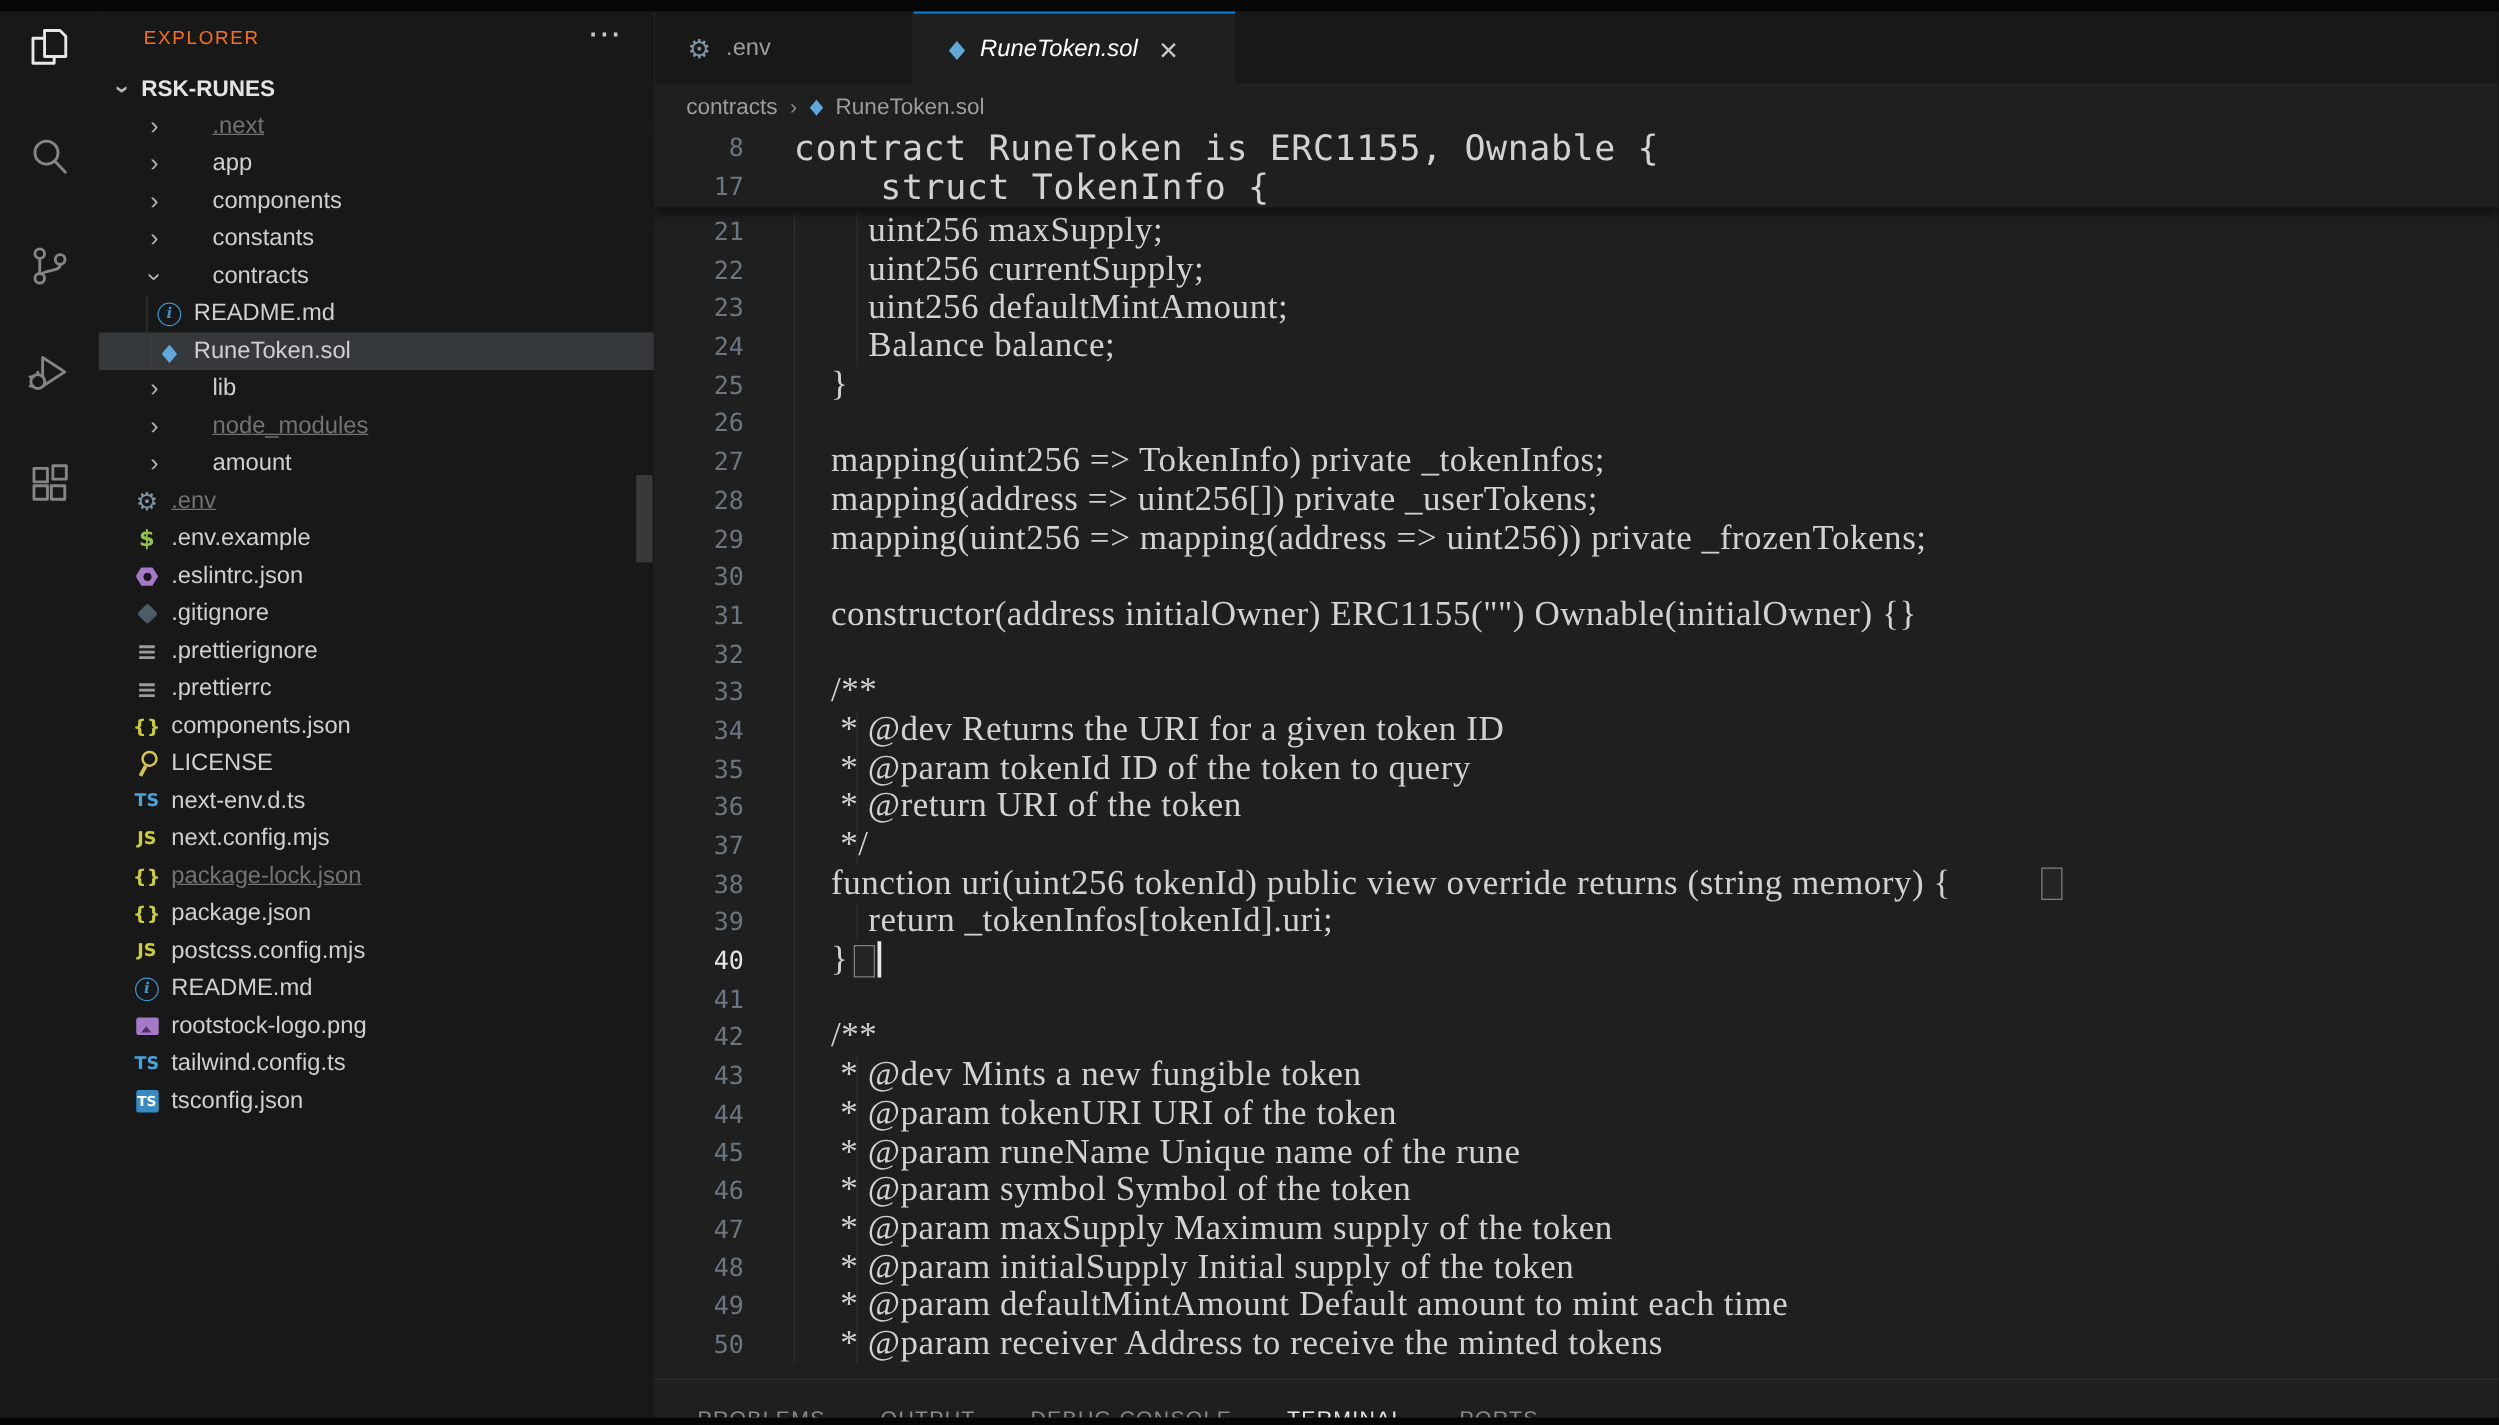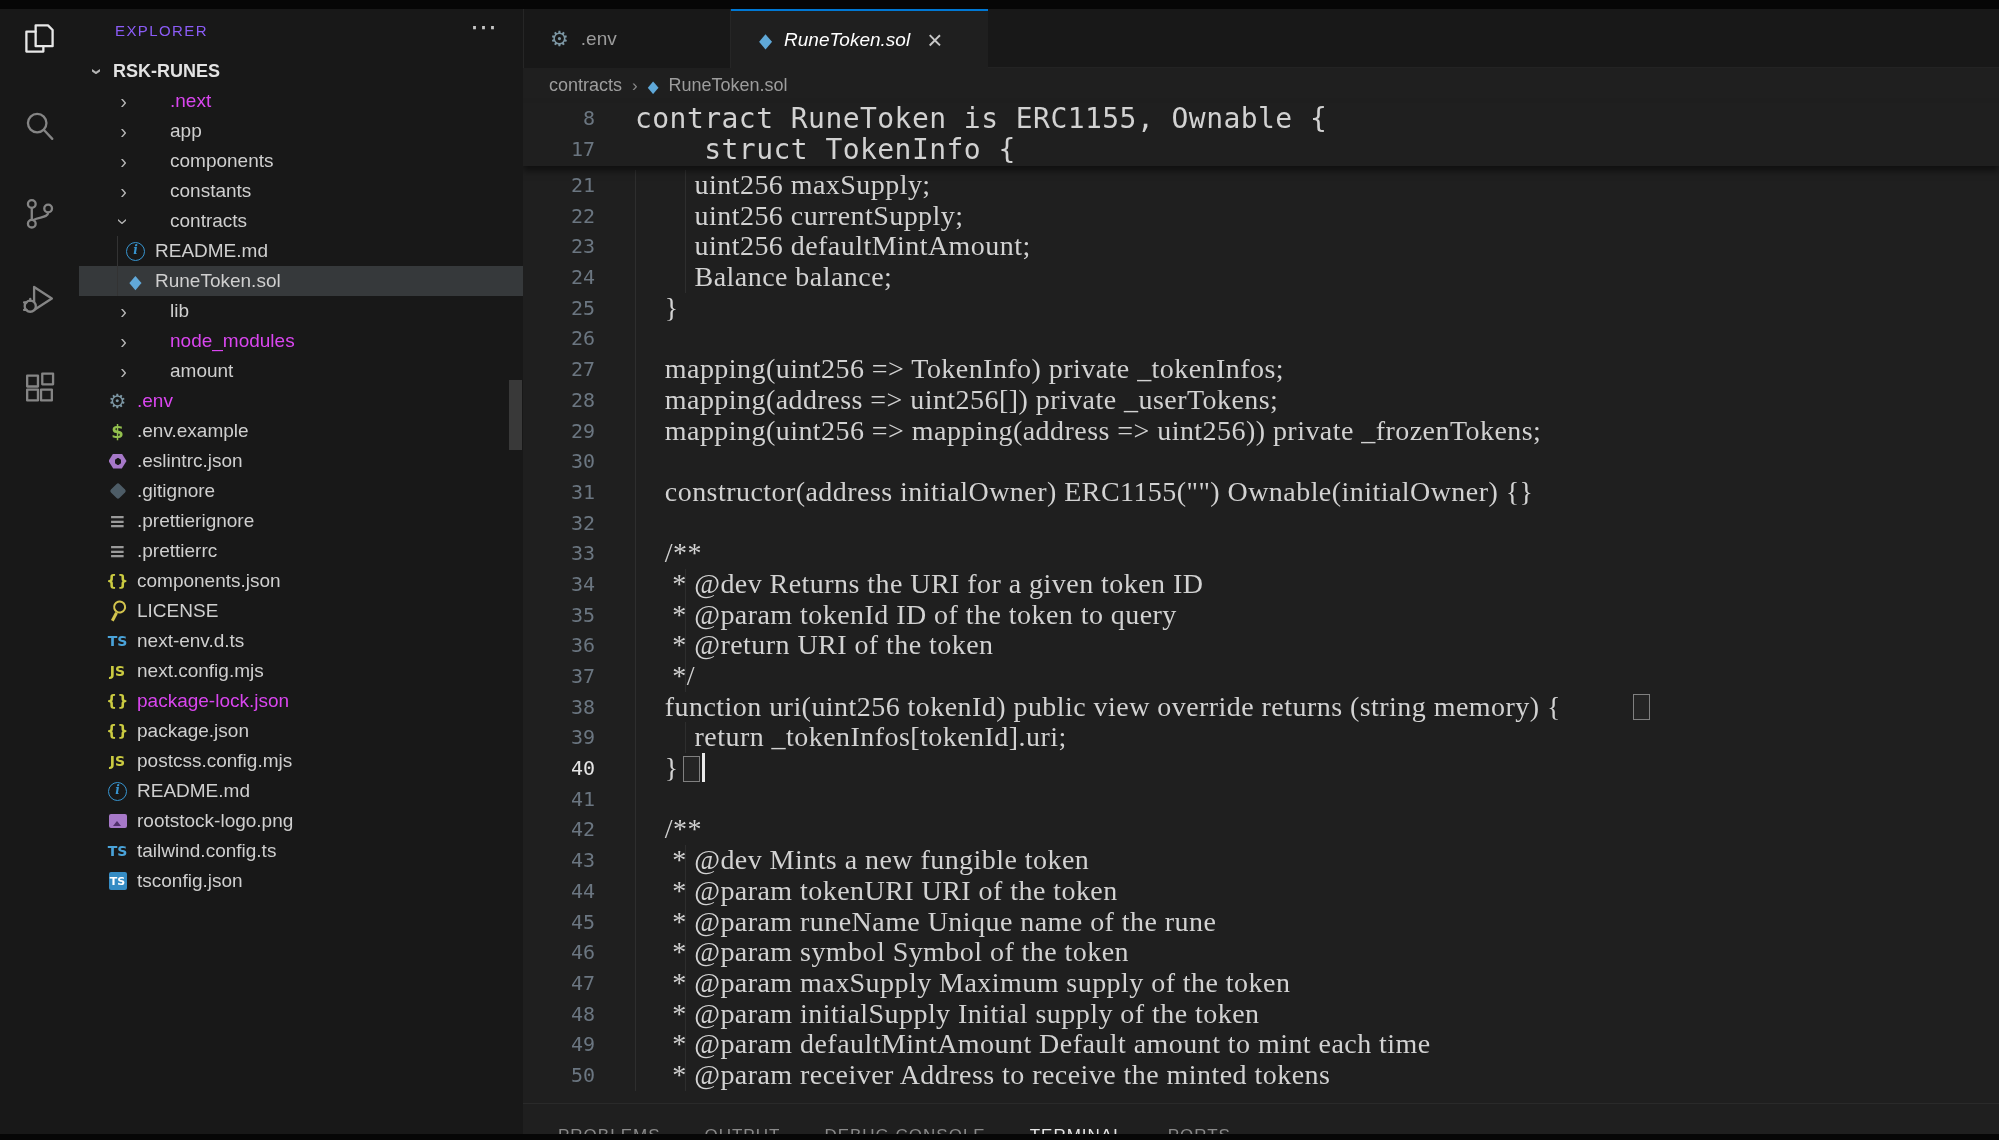--- a/index.html
+++ b/index.html
@@ -14,36 +14,36 @@
   
   .activity-bar { position:absolute; left:0; top:9px; width:79px; bottom:0; background:#181818; z-index:30; }
   .ab-item { position:absolute; left:0; width:79px; height:60px; display:flex; align-items:center; justify-content:center; cursor:pointer; }
   .ab-item svg { width:37px; height:37px; stroke:#858585; fill:none; stroke-width:1.5; stroke-linejoin:round; stroke-linecap:round; }
   .ab-item.active svg { stroke:#e7e7e7; }
   .ab-1{top:1px}.ab-2{top:89px}.ab-3{top:176px}.ab-4{top:261px}.ab-5{top:349px}
 
   
   .sidebar { position:absolute; left:79px; top:9px; width:444px; bottom:0; background:#181818; z-index:20; }
   .sb-header { position:absolute; top:0; left:0; right:0; height:47px; }
-  .sb-title { position:absolute; left:36px; top:13px; font-size:15px; letter-spacing:1.4px; color:#8b5cf6; }
+  .sb-title { position:absolute; left:36px; top:13px; font-size:15px; letter-spacing:1.4px; color:#f97316; }
   .sb-more { position:absolute; right:26px; top:2px; font-size:27px; color:#c6c6c6; cursor:pointer; }
   .tree { position:absolute; top:47px; left:0; right:0; }
   .trow { height:30px; display:flex; align-items:center; font-size:19px; color:#cfcfcf; cursor:pointer; position:relative; }
   .trow.root { font-weight:bold; font-size:18px; color:#e3e3e3; padding-left:11px; }
   .chev { width:15px; flex:none; color:#b5b5b5; font-size:20px; line-height:15px; text-align:center; }
   .chev::before { content:"›"; display:inline-block; }
   .root .chev { margin-right:8px; }
   .root .chev::before, .folder.open .chev::before { transform:rotate(90deg); }
   .folder { padding-left:37px; }
   .folder .chev { margin-right:9px; }
   .file { padding-left:28px; }
   .file.child { padding-left:46px; }
   .file.child::before { content:""; position:absolute; left:38px; top:0; bottom:0; width:1px; background:#333; }
   .sel { background:#36393b; }
-  .dim .lbl { color:#d946ef; }
+  .dim .lbl { color:#737373;text-decoration:underline; }
   .sb-scrollbar { position:absolute; right:1px; top:371px; width:13px; height:70px; background:rgba(125,125,125,.33); z-index:5; }
 
   
   .ficon { width:21px; height:30px; margin-right:9px; flex:none; position:relative; display:flex; align-items:center; justify-content:center; font-family:"DejaVu Sans",sans-serif; }
   .ficon[data-icon=info]::before { content:"i"; width:17px; height:17px; border:1.5px solid #3794cf; border-radius:50%; color:#3794cf; font:italic bold 12px/14px "DejaVu Serif",serif; text-align:center; }
   .ficon[data-icon=solidity]::before { content:"◆"; color:#61a9da; font-size:16px; transform:scaleY(1.18); }
   .ficon[data-icon=gear]::before { content:"⚙"; color:#7d97a4; font-size:20px; }
   .ficon[data-icon=dollar]::before { content:"$"; color:#93c14e; font-size:18px; font-weight:bold; }
   .ficon[data-icon=eslint]::before { content:""; width:18px; height:15px; background:radial-gradient(circle at 50% 50%, #181818 0 3px, #a678c8 3.5px); clip-path:polygon(26% 0,74% 0,100% 50%,74% 100%,26% 100%,0 50%); }
   .ficon[data-icon=git]::before { content:""; width:12px; height:12px; background:#4d5c66; border-radius:2px; transform:rotate(45deg); }

